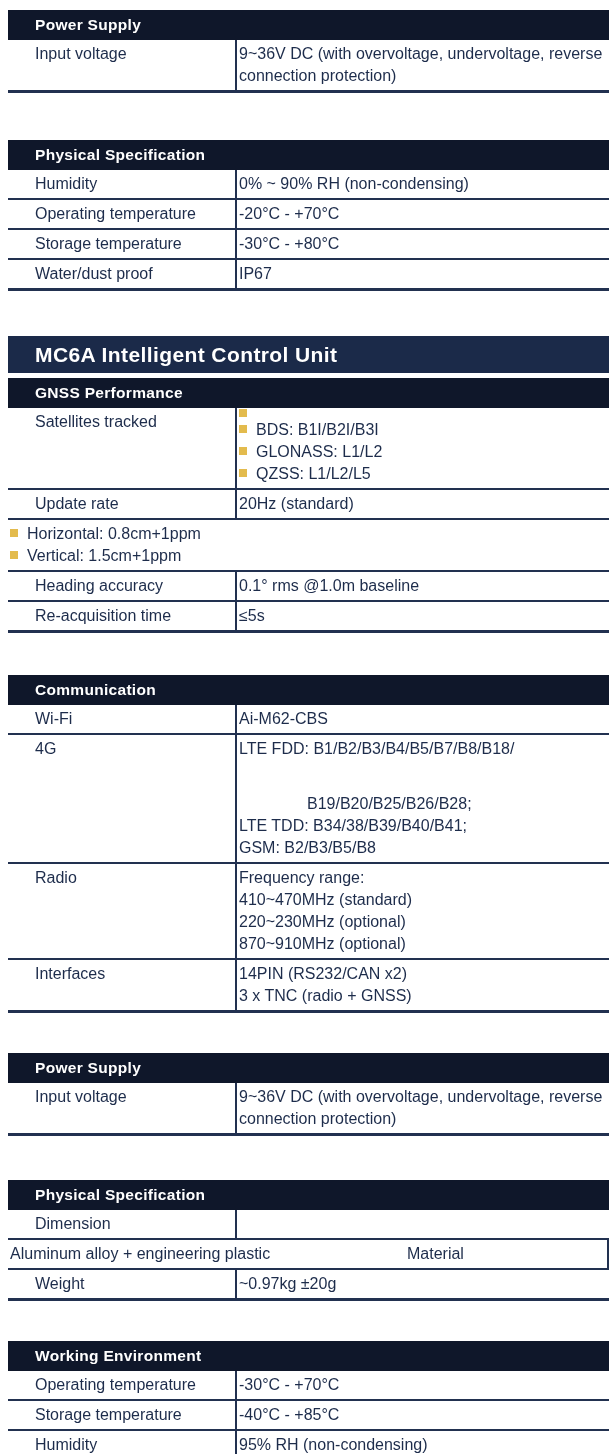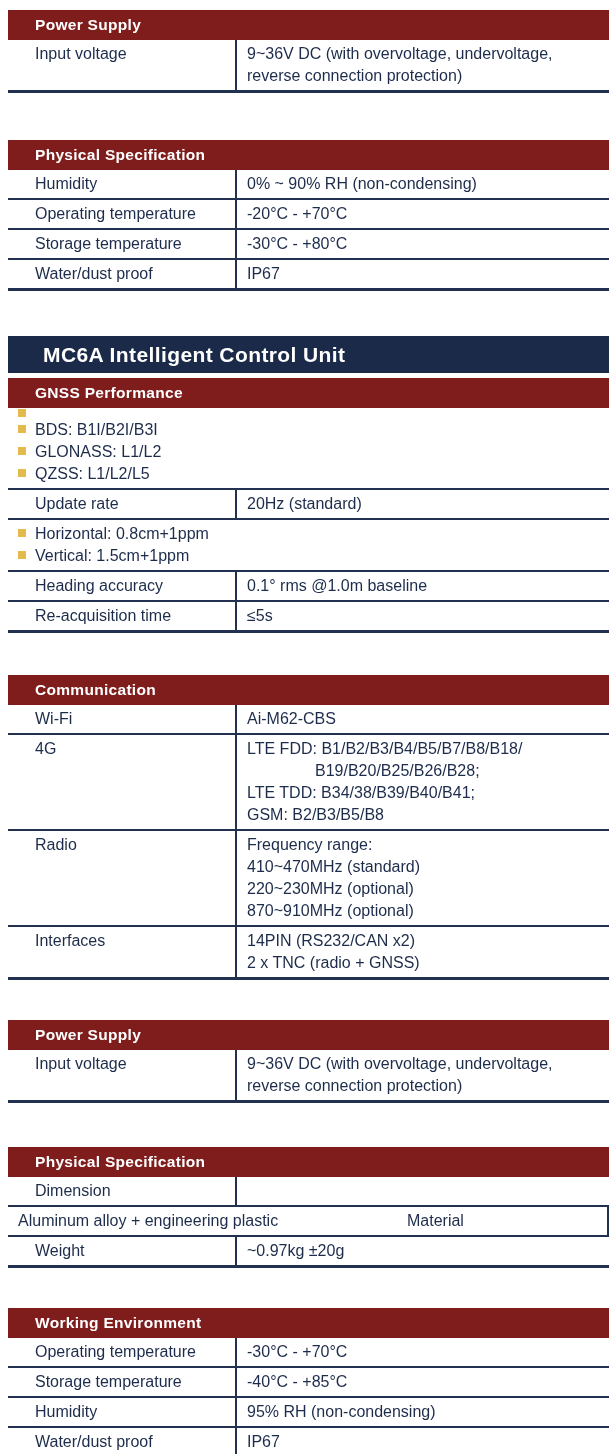--- a/index.html
+++ b/index.html
@@ -7,35 +7,35 @@
     width:616px; height:1454px;
     font-family:"Liberation Sans", sans-serif;
     color:#1d2c4b;
     overflow:hidden;
   }
   .page { padding:10px 7px 0 8px; box-sizing:border-box; }
 
   
   .bar {
     height:30px;
-    background:#7f1d1d;
+    background:#0f172a;
     color:#ffffff;
     display:flex; align-items:center;
     padding-left:27px;
     font-weight:bold;
     font-size:15.5px;
     letter-spacing:.3px;
     box-sizing:border-box;
   }
   .title-bar {
     height:37px;
     background:#1b2a49;
     color:#ffffff;
     display:flex; align-items:center;
-    padding-left:35px;
+    padding-left:27px;
     font-weight:bold;
     font-size:21px;
     letter-spacing:.4px;
     box-sizing:border-box;
     margin-bottom:5px;
   }
 
   
   .spec-table { width:601px; }
   .tbody { border-bottom:3px solid #223150; }
@@ -43,28 +43,28 @@
   .row + .row { border-top:2px solid #223150; }
   .cell { box-sizing:border-box; font-size:16px; line-height:22px; }
   .cell.label {
     width:229px; flex:0 0 229px;
     border-right:2px solid #223150;
     padding:3px 4px 3px 27px;
     display:flex; 
   }
   .cell.value {
     flex:1;
-    padding:3px 6px 3px 10px;
+    padding:3px 6px 3px 2px;
     display:flex; flex-direction:column; justify-content:center;
   }
   .label-text { display:block; }
   .label-text.narrow { max-width:130px; }
 
   .vline { display:block; }
-  .vline.indent { padding-left:68px; }
+  .vline.indent { padding-left:68px;margin-top:33px; }
 
   .bullet-line { display:flex; align-items:baseline; }
   .bullet-sq {
     width:8px; height:8px; flex:0 0 8px;
     background:#e3bb4d;
     margin-right:9px;
     position:relative; top:-2px;
     display:inline-block;
   }
 
@@ -140,20 +140,23 @@
   <div class="title-bar gap-title">
     <span>MC6A Intelligent Control Unit</span>
   </div>
 
   <section class="spec-table">
     <div class="bar">
       <span>GNSS Performance</span>
     </div>
     <div class="tbody">
       <div class="row">
+        <div class="cell label">
+          <span class="label-text">Satellites tracked</span>
+        </div>
         <div class="cell value">
           <span class="bullet-line">
               <span class="bullet-sq"></span>
             </span>
           <span class="bullet-line">
               <span class="bullet-sq"></span>
               <span>BDS: B1I/B2I/B3I</span>
             </span>
           <span class="bullet-line">
               <span class="bullet-sq"></span>
@@ -238,21 +241,21 @@
           <span class="vline">220~230MHz (optional)</span>
           <span class="vline">870~910MHz (optional)</span>
         </div>
       </div>
       <div class="row">
         <div class="cell label">
           <span class="label-text">Interfaces</span>
         </div>
         <div class="cell value">
           <span class="vline">14PIN (RS232/CAN x2)</span>
-          <span class="vline">2 x TNC (radio + GNSS)</span>
+          <span class="vline">3 x TNC (radio + GNSS)</span>
         </div>
       </div>
     </div>
   </section>
 
   <section class="spec-table gap-ps2">
     <div class="bar">
       <span>Power Supply</span>
     </div>
     <div class="tbody">

